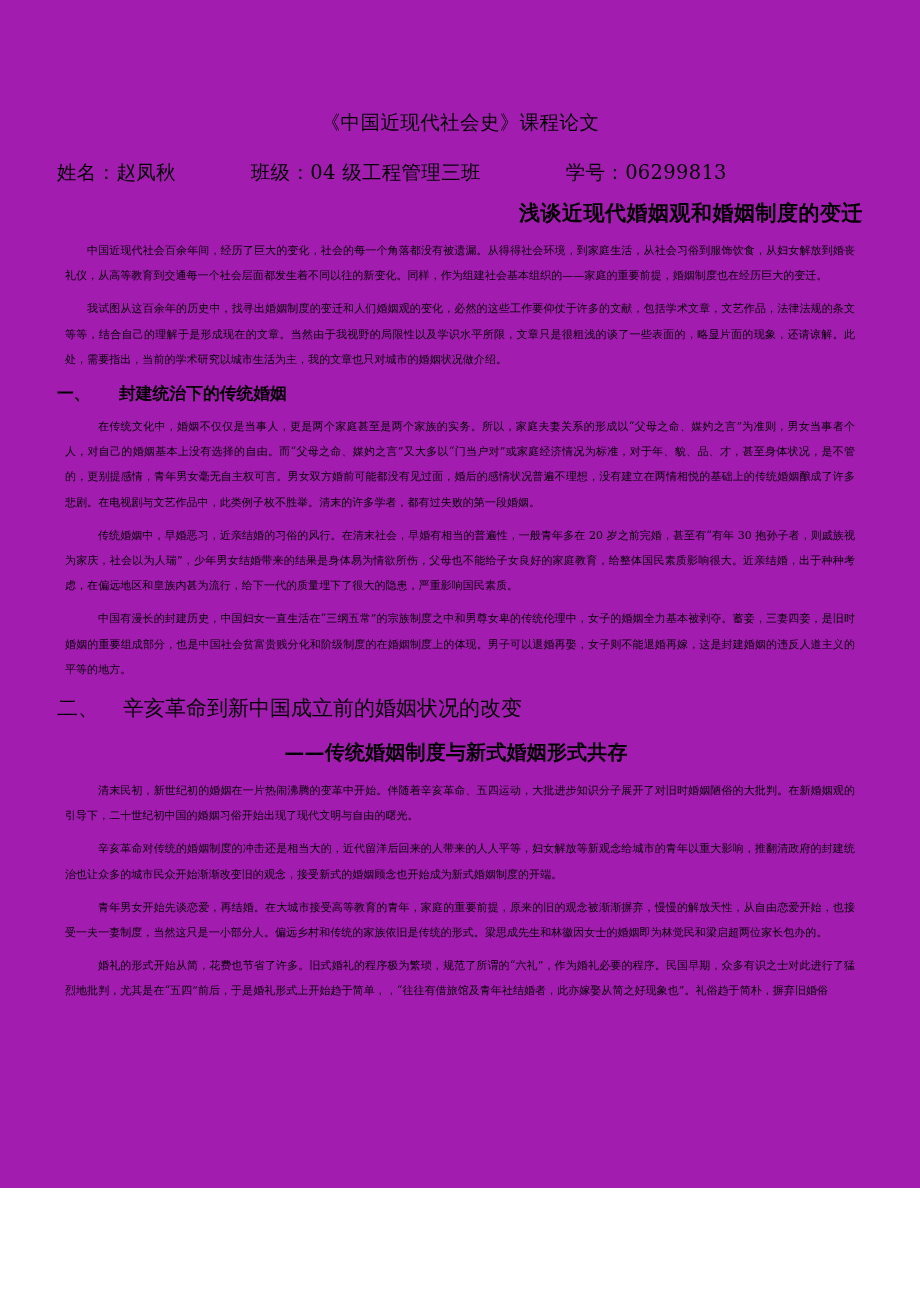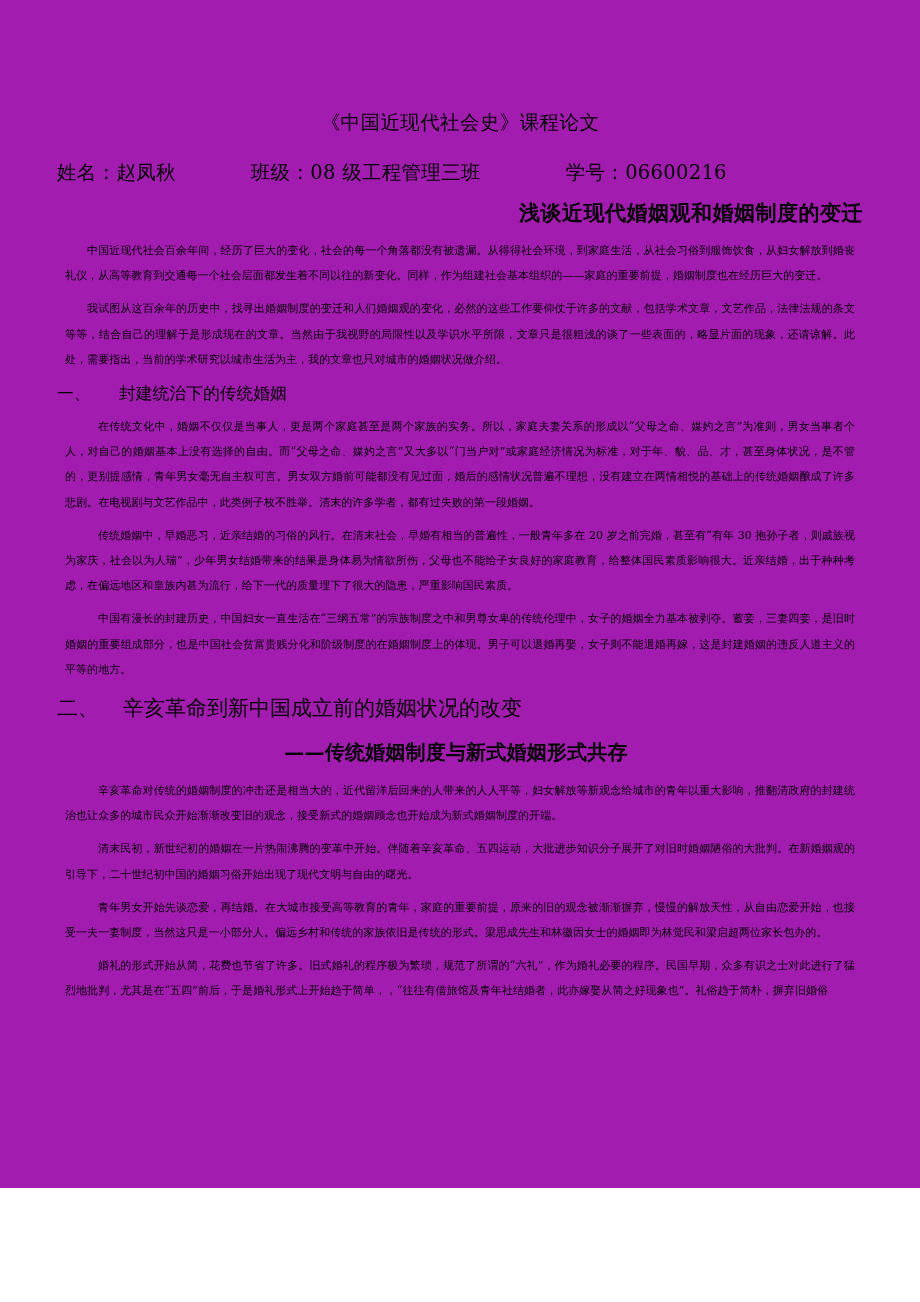--- a/index.html
+++ b/index.html
@@ -68,21 +68,21 @@
     text-justify: inter-ideograph;
     text-indent: 2em;
     letter-spacing: 0.05px;
   }
   p.body.ind3 { text-indent: 3em; }
 
   
   .sec-h1 {
     font-size: 16.8px;
     line-height: 26px;
-    font-weight: normal;
+    font-weight: bold;
     margin: 2px 0 0 0;
     white-space: nowrap;
   }
   .sec-h1 .num { display: inline-block; width: 62px; }
 
   .sec-h2 {
     font-size: 21px;
     line-height: 36px;
     font-weight: normal;
     margin: 8px 0 0 0;
@@ -104,41 +104,41 @@
 <body>
 
 <div class="page">
   <div class="content">
 
     <div class="doc-title">《中国近现代社会史》课程论文</div>
 
     <div class="meta-row">
       <span class="meta-group"><span>姓名：</span><span>赵凤秋</span></span>
       <span class="meta-gap-1"></span>
-      <span class="meta-group"><span>班级：</span><span>08 级工程管理三班</span></span>
+      <span class="meta-group"><span>班级：</span><span>04 级工程管理三班</span></span>
       <span class="meta-gap-2"></span>
-      <span class="meta-group"><span>学号：</span><span>06600216</span></span>
+      <span class="meta-group"><span>学号：</span><span>06299813</span></span>
     </div>
 
     <div class="paper-title">浅谈近现代婚姻观和婚姻制度的变迁</div>
 
     <p class="body">中国近现代社会百余年间，经历了巨大的变化，社会的每一个角落都没有被遗漏。从得得社会环境，到家庭生活，从社会习俗到服饰饮食，从妇女解放到婚丧礼仪，从高等教育到交通每一个社会层面都发生着不同以往的新变化。同样，作为组建社会基本组织的——家庭的重要前提，婚姻制度也在经历巨大的变迁。</p>
     <p class="body">我试图从这百余年的历史中，找寻出婚姻制度的变迁和人们婚姻观的变化，必然的这些工作要仰仗于许多的文献，包括学术文章，文艺作品，法律法规的条文等等，结合自己的理解于是形成现在的文章。当然由于我视野的局限性以及学识水平所限，文章只是很粗浅的谈了一些表面的，略显片面的现象，还请谅解。此处，需要指出，当前的学术研究以城市生活为主，我的文章也只对城市的婚姻状况做介绍。</p>
 
     <div class="sec-h1">
       <span class="num">一、</span><span>封建统治下的传统婚姻</span>
     </div>
     <p class="body ind3">在传统文化中，婚姻不仅仅是当事人，更是两个家庭甚至是两个家族的实务。所以，家庭夫妻关系的形成以“父母之命、媒妁之言”为准则，男女当事者个人，对自己的婚姻基本上没有选择的自由。而“父母之命、媒妁之言”又大多以“门当户对”或家庭经济情况为标准，对于年、貌、品、才，甚至身体状况，是不管的，更别提感情，青年男女毫无自主权可言。男女双方婚前可能都没有见过面，婚后的感情状况普遍不理想，没有建立在两情相悦的基础上的传统婚姻酿成了许多悲剧。在电视剧与文艺作品中，此类例子枚不胜举。清末的许多学者，都有过失败的第一段婚姻。</p>
     <p class="body ind3">传统婚姻中，早婚恶习，近亲结婚的习俗的风行。在清末社会，早婚有相当的普遍性，一般青年多在 20 岁之前完婚，甚至有“有年 30 抱孙子者，则戚族视为家庆，社会以为人瑞”，少年男女结婚带来的结果是身体易为情欲所伤，父母也不能给子女良好的家庭教育，给整体国民素质影响很大。近亲结婚，出于种种考虑，在偏远地区和皇族内甚为流行，给下一代的质量埋下了很大的隐患，严重影响国民素质。</p>
     <p class="body ind3">中国有漫长的封建历史，中国妇女一直生活在“三纲五常”的宗族制度之中和男尊女卑的传统伦理中，女子的婚姻全力基本被剥夺。蓄妾，三妻四妾，是旧时婚姻的重要组成部分，也是中国社会贫富贵贱分化和阶级制度的在婚姻制度上的体现。男子可以退婚再娶，女子则不能退婚再嫁，这是封建婚姻的违反人道主义的平等的地方。</p>
 
     <div class="sec-h2">
       <span class="num">二、</span><span>辛亥革命到新中国成立前的婚姻状况的改变</span>
     </div>
     <div class="sec-sub">——传统婚姻制度与新式婚姻形式共存</div>
 
+    <p class="body ind3">清末民初，新世纪初的婚姻在一片热闹沸腾的变革中开始。伴随着辛亥革命、五四运动，大批进步知识分子展开了对旧时婚姻陋俗的大批判。在新婚姻观的引导下，二十世纪初中国的婚姻习俗开始出现了现代文明与自由的曙光。</p>
     <p class="body ind3">辛亥革命对传统的婚姻制度的冲击还是相当大的，近代留洋后回来的人带来的人人平等，妇女解放等新观念给城市的青年以重大影响，推翻清政府的封建统治也让众多的城市民众开始渐渐改变旧的观念，接受新式的婚姻顾念也开始成为新式婚姻制度的开端。</p>
-    <p class="body ind3">清末民初，新世纪初的婚姻在一片热闹沸腾的变革中开始。伴随着辛亥革命、五四运动，大批进步知识分子展开了对旧时婚姻陋俗的大批判。在新婚姻观的引导下，二十世纪初中国的婚姻习俗开始出现了现代文明与自由的曙光。</p>
     <p class="body ind3">青年男女开始先谈恋爱，再结婚。在大城市接受高等教育的青年，家庭的重要前提，原来的旧的观念被渐渐摒弃，慢慢的解放天性，从自由恋爱开始，也接受一夫一妻制度，当然这只是一小部分人。偏远乡村和传统的家族依旧是传统的形式。梁思成先生和林徽因女士的婚姻即为林觉民和梁启超两位家长包办的。</p>
     <p class="body ind3">婚礼的形式开始从简，花费也节省了许多。旧式婚礼的程序极为繁琐，规范了所谓的“六礼”，作为婚礼必要的程序。民国早期，众多有识之士对此进行了猛烈地批判，尤其是在“五四”前后，于是婚礼形式上开始趋于简单，，“往往有借旅馆及青年社结婚者，此亦嫁娶从简之好现象也”。礼俗趋于简朴，摒弃旧婚俗</p>
 
   </div>
 </div>
 
 </body></html>

